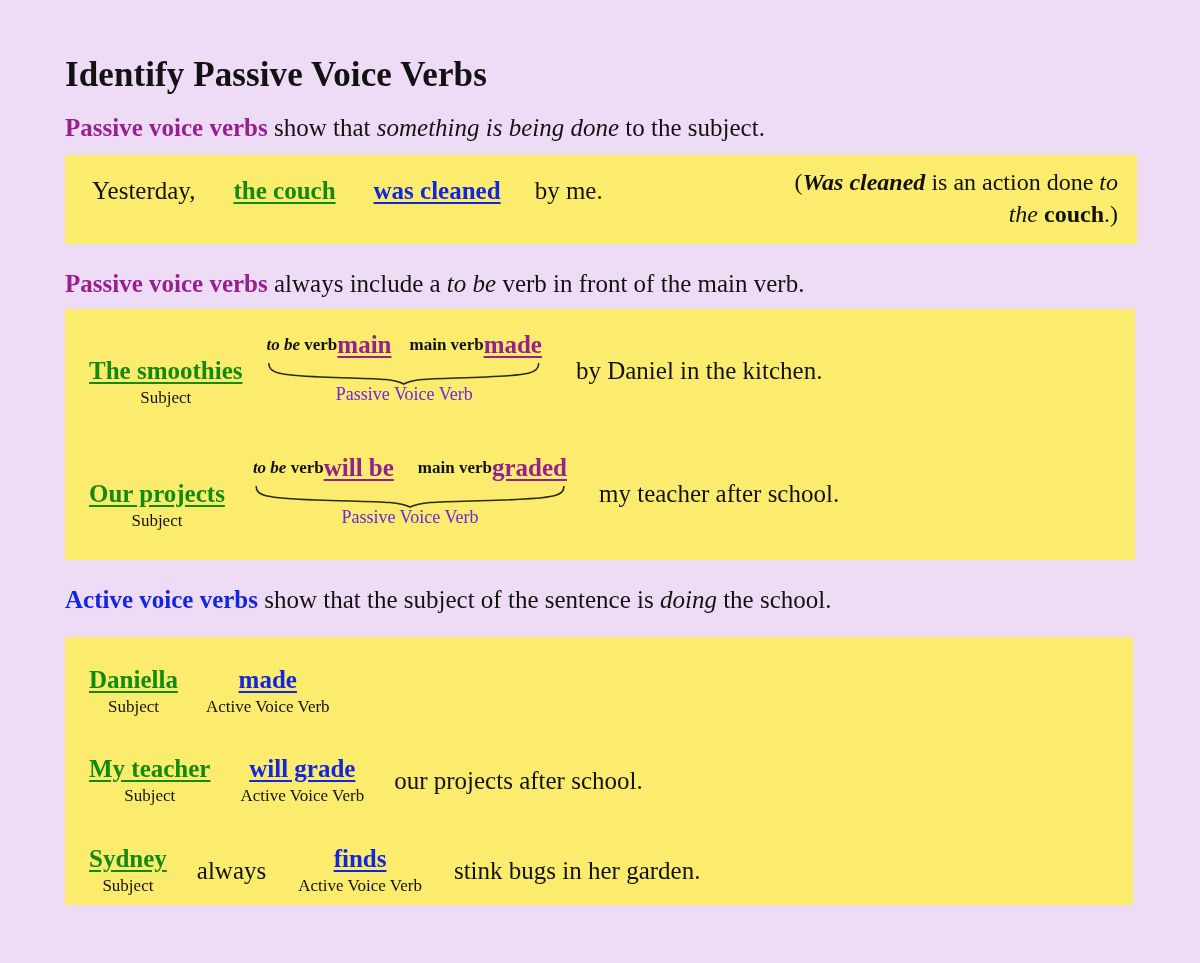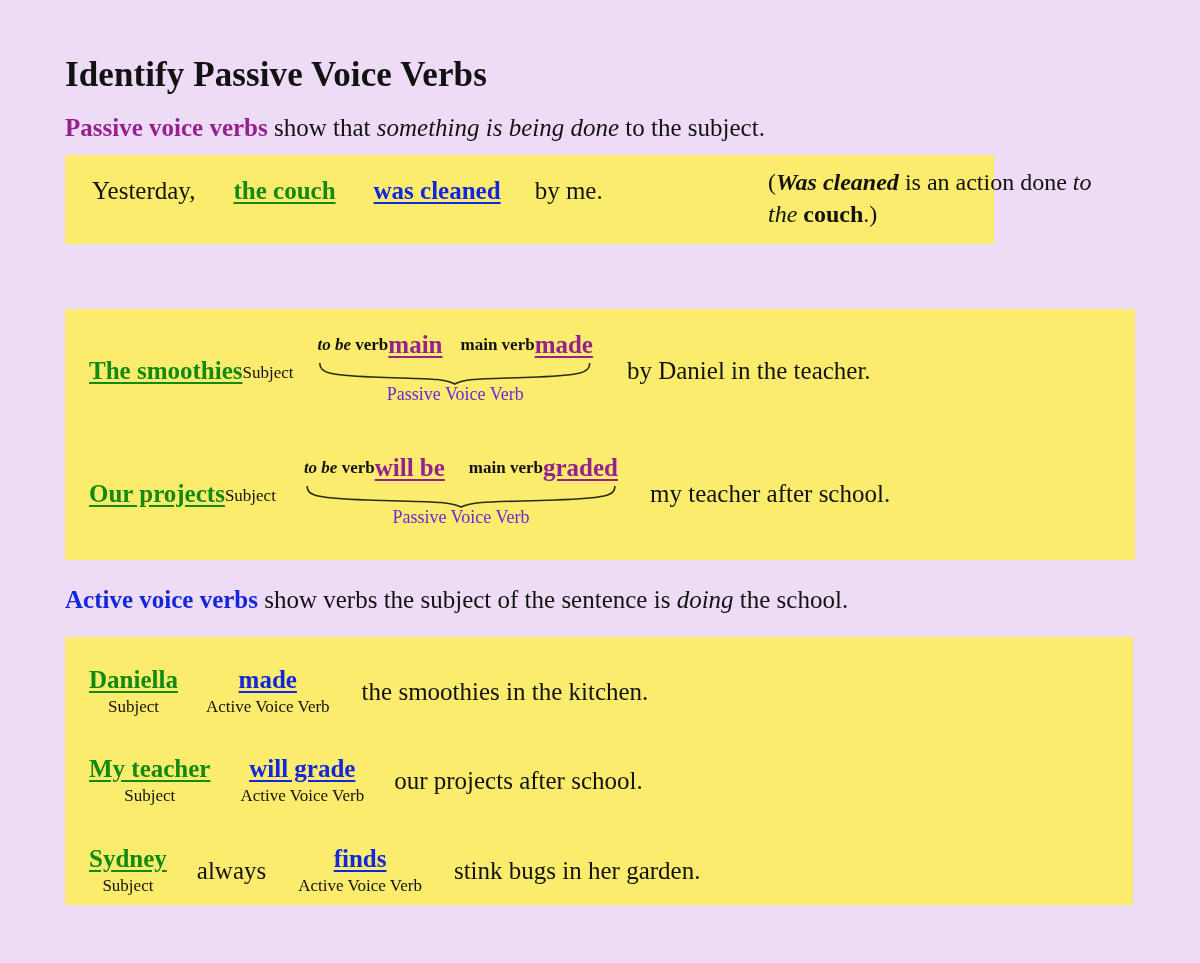--- a/index.html
+++ b/index.html
@@ -51,21 +51,21 @@
     font-weight: bold;
     color: #1226dd;
   }
   .ital { font-style: italic; }
 
   
   .ybox {
     position: absolute;
     background: #fbec6e;
   }
-  #box-1 { left: 65px; top: 155px;  width: 929px; height: 89px; }
+  #box-1 { left: 65px; top: 155px;  width: 1072px; height: 89px; text-align: right; }
   #box-2 { left: 65px; top: 309px;  width: 1070px; height: 251px; }
   #box-3 { left: 65px; top: 637px;  width: 1068px; height: 268px; }
 
   
   .b1-row {
     position: absolute;
     top: 22px;
     left: 27px;
     display: flex;
     align-items: baseline;
@@ -105,21 +105,21 @@
     position: absolute;
     display: flex;
     align-items: flex-start;
   }
   #diag-1 { left: 24px; top: 22px; }
   #diag-2 { left: 24px; top: 145px; }
 
   .diag-col {
     position: relative;
     display: flex;
-    flex-direction: row;
+    flex-direction: column;
     align-items: center;
   }
   .diag-subject-col { padding-top: 26px; }
 
   .d-subject {
     font-size: 25px;
     font-weight: bold;
     color: #128a12;
     text-decoration: underline;
     text-underline-offset: 3px;
@@ -262,20 +262,23 @@
       <span class="b1-gap-b"></span>
       <span class="b1-verb">was cleaned</span>
       <span class="b1-gap-c"></span>
       <span class="b1-plain">by me.</span>
     </div>
     <div class="b1-note">
       <span>(</span><span class="bi">Was cleaned</span><span> is an action done </span><span class="ital">to the</span><b> couch</b><span>.)</span>
     </div>
   </div>
 
+  <div class="explain explain-2">
+    <span class="kw-passive">Passive voice verbs</span><span> always include a </span><span class="ital">to be</span><span> verb in front of the main verb.</span>
+  </div>
 
   <div class="ybox" id="box-2">
 
     <div class="diag" id="diag-1">
       <div class="diag-col diag-subject-col">
         <span class="d-subject">The smoothies</span>
         <span class="d-sublabel">Subject</span>
       </div>
       <span class="gap-sv"></span>
       <div class="verb-group">
@@ -291,21 +294,21 @@
           </div>
         </div>
         <div class="brace-wrap">
           <svg viewBox="0 0 200 24" preserveAspectRatio="none">
             <path d="M2,2 C2,12 8,14 40,16 C80,18 92,17 100,23 C108,17 120,18 160,16 C192,14 198,12 198,2" fill="none" stroke="#2a2a14" stroke-width="1.6" vector-effect="non-scaling-stroke"></path>
           </svg>
         </div>
         <span class="brace-label">Passive Voice Verb</span>
       </div>
       <span class="gap-vt"></span>
-      <span class="diag-tail">by Daniel in the teacher.</span>
+      <span class="diag-tail">by Daniel in the kitchen.</span>
     </div>
 
     <div class="diag" id="diag-2">
       <div class="diag-col diag-subject-col">
         <span class="d-subject">Our projects</span>
         <span class="d-sublabel">Subject</span>
       </div>
       <span class="gap-sv"></span>
       <div class="verb-group">
         <div class="verb-pair">
@@ -326,37 +329,36 @@
         </div>
         <span class="brace-label">Passive Voice Verb</span>
       </div>
       <span class="gap-vt"></span>
       <span class="diag-tail">my teacher after school.</span>
     </div>
 
   </div>
 
   <div class="explain explain-3">
-    <span class="kw-active">Active voice verbs</span><span> show verbs the subject of the sentence is </span><span class="ital">doing</span><span> the school.</span>
+    <span class="kw-active">Active voice verbs</span><span> show that the subject of the sentence is </span><span class="ital">doing</span><span> the school.</span>
   </div>
 
   <div class="ybox" id="box-3">
 
     <div class="act" id="act-1">
       <div class="act-col">
         <span class="a-subject">Daniella</span>
         <span class="a-label">Subject</span>
       </div>
       <span class="gap1"></span>
       <div class="act-col">
         <span class="a-verb">made</span>
         <span class="a-label">Active Voice Verb</span>
       </div>
       <span class="gap2"></span>
-      <span class="a-tail">the smoothies in the kitchen.</span>
     </div>
 
     <div class="act" id="act-2">
       <div class="act-col">
         <span class="a-subject">My teacher</span>
         <span class="a-label">Subject</span>
       </div>
       <span class="gap1"></span>
       <div class="act-col">
         <span class="a-verb">will grade</span>

